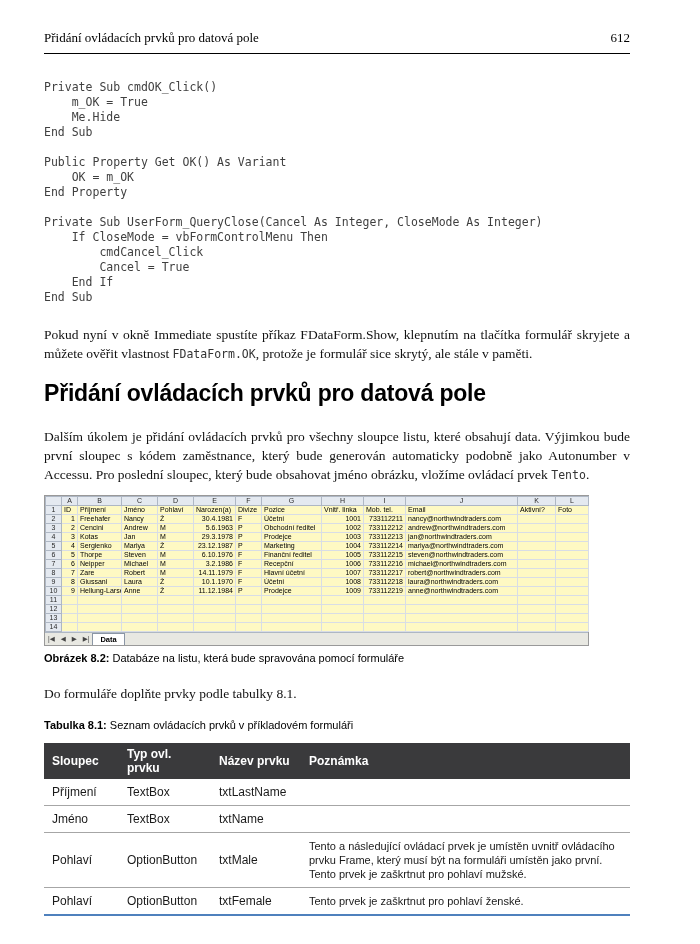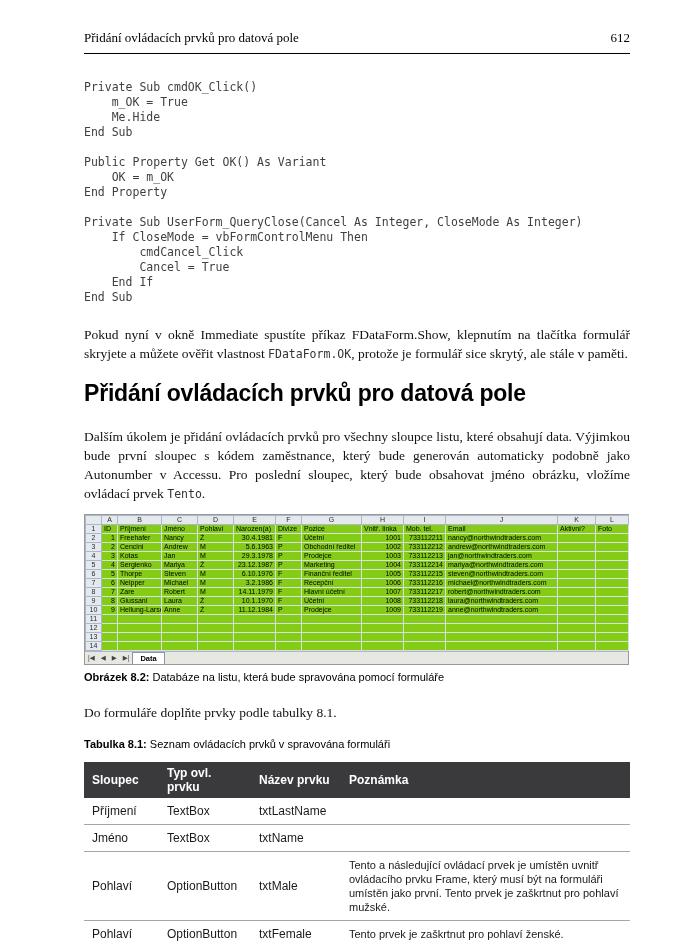--- a/index.html
+++ b/index.html
@@ -1,38 +1,38 @@
 <!DOCTYPE html>
 <html style="--table-header-bg: #3a3a3c; --table-accent: #4f81bd; --excel-header-bg: #e4e9f0;"><head>
 <meta charset="utf-8">
 <style>
   * { margin:0; padding:0; box-sizing:border-box; }
   html, body { background:#ffffff; }
   .page {
     width:700px; height:944px; background:#fff; position:relative; overflow:hidden;
-    padding:30px 70px 0 84px;
+    padding:30px 70px 0 44px;
     font-family:"Liberation Serif", serif; color:#111;
   }
   .running-head {
     display:flex; justify-content:space-between; align-items:flex-end;
     border-bottom:1.2px solid #000; padding-bottom:7px; font-size:13px; color:#000;
   }
   .code-listing {
     margin-top:26px;
     font-family:"DejaVu Sans Mono","Liberation Mono",monospace;
     font-size:11.5px; line-height:15px; color:#3f3f3f; white-space:pre;
   }
   .body-text { margin-top:20px; font-size:13.5px; line-height:19px; text-align:justify; color:#111; }
   .inline-code { font-family:"DejaVu Sans Mono","Liberation Mono",monospace; font-size:11.5px; color:#333; }
   h1.section-title {
     margin-top:16px; font-family:"Liberation Sans", sans-serif; font-weight:bold;
     font-size:23px; letter-spacing:-0.2px; color:#000;
   }
   .figure { margin-top:10px; }
-  .xl-shot { width:545px; border:1px solid #999; background:#84cc16; }
+  .xl-shot { width:545px; border:1px solid #999; background:#fef9c3; }
   table.xl {
     border-collapse:collapse; table-layout:fixed; width:100%;
     font-family:"Liberation Sans", sans-serif; font-size:7px; color:#000;
   }
   table.xl td {
     border:1px solid #d8dde6; height:8px; line-height:8px; padding:0 2px;
     overflow:hidden; white-space:nowrap;
   }
   table.xl td.hdr {
     background:var(--excel-header-bg, #e4e9f0); border-color:#aeb7c4;
@@ -350,21 +350,21 @@
         <span class="xl-nav">▶|</span>
         <span class="xl-tab">Data</span>
         <span class="xl-tab-rest"></span>
       </div>
     </div>
     <p class="fig-caption"><span class="cap-label">Obrázek 8.2:</span><span> Databáze na listu, která bude spravována pomocí formuláře</span></p>
   </div>
 
   <p class="body-text">Do formuláře doplňte prvky podle tabulky 8.1.</p>
 
-  <p class="tbl-caption"><span class="cap-label">Tabulka 8.1:</span><span> Seznam ovládacích prvků v spravována formuláři</span></p>
+  <p class="tbl-caption"><span class="cap-label">Tabulka 8.1:</span><span> Seznam ovládacích prvků v příkladovém formuláři</span></p>
 
   <table class="ctl">
     <colgroup>
       <col style="width:75px">
         <col style="width:92px">
         <col style="width:90px">
         <col>
     </colgroup>
     <thead>
       <tr>

